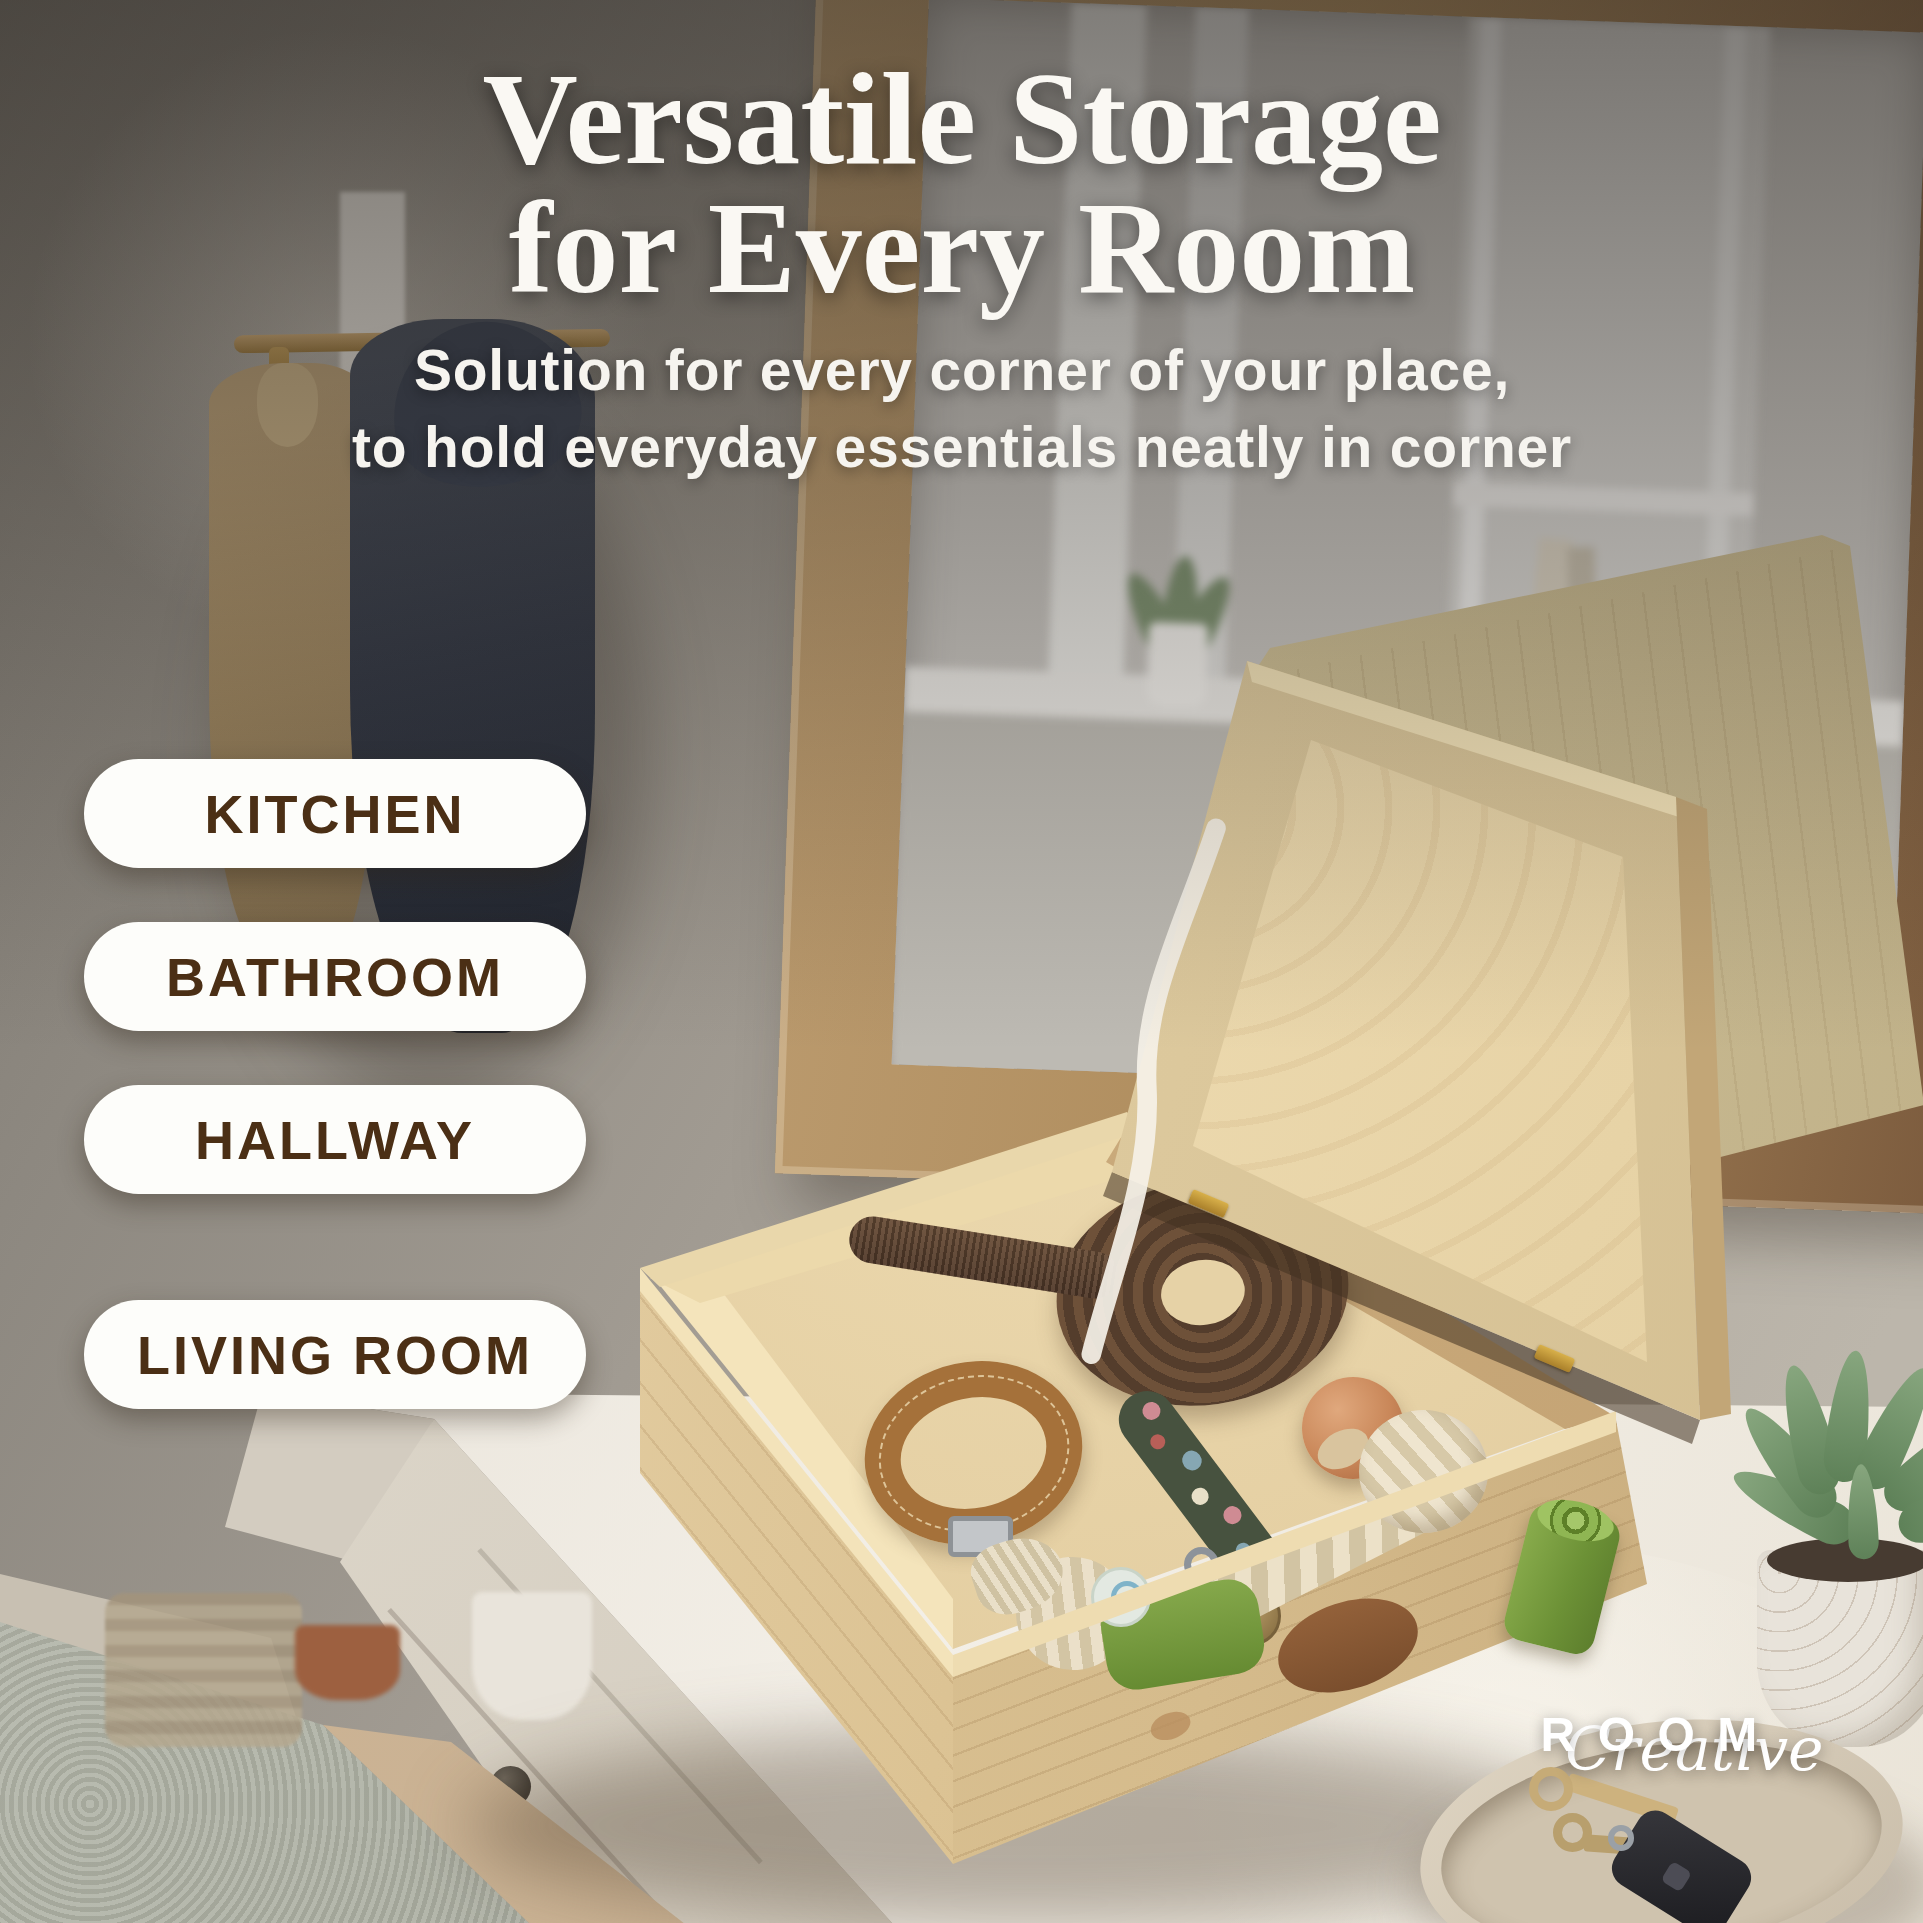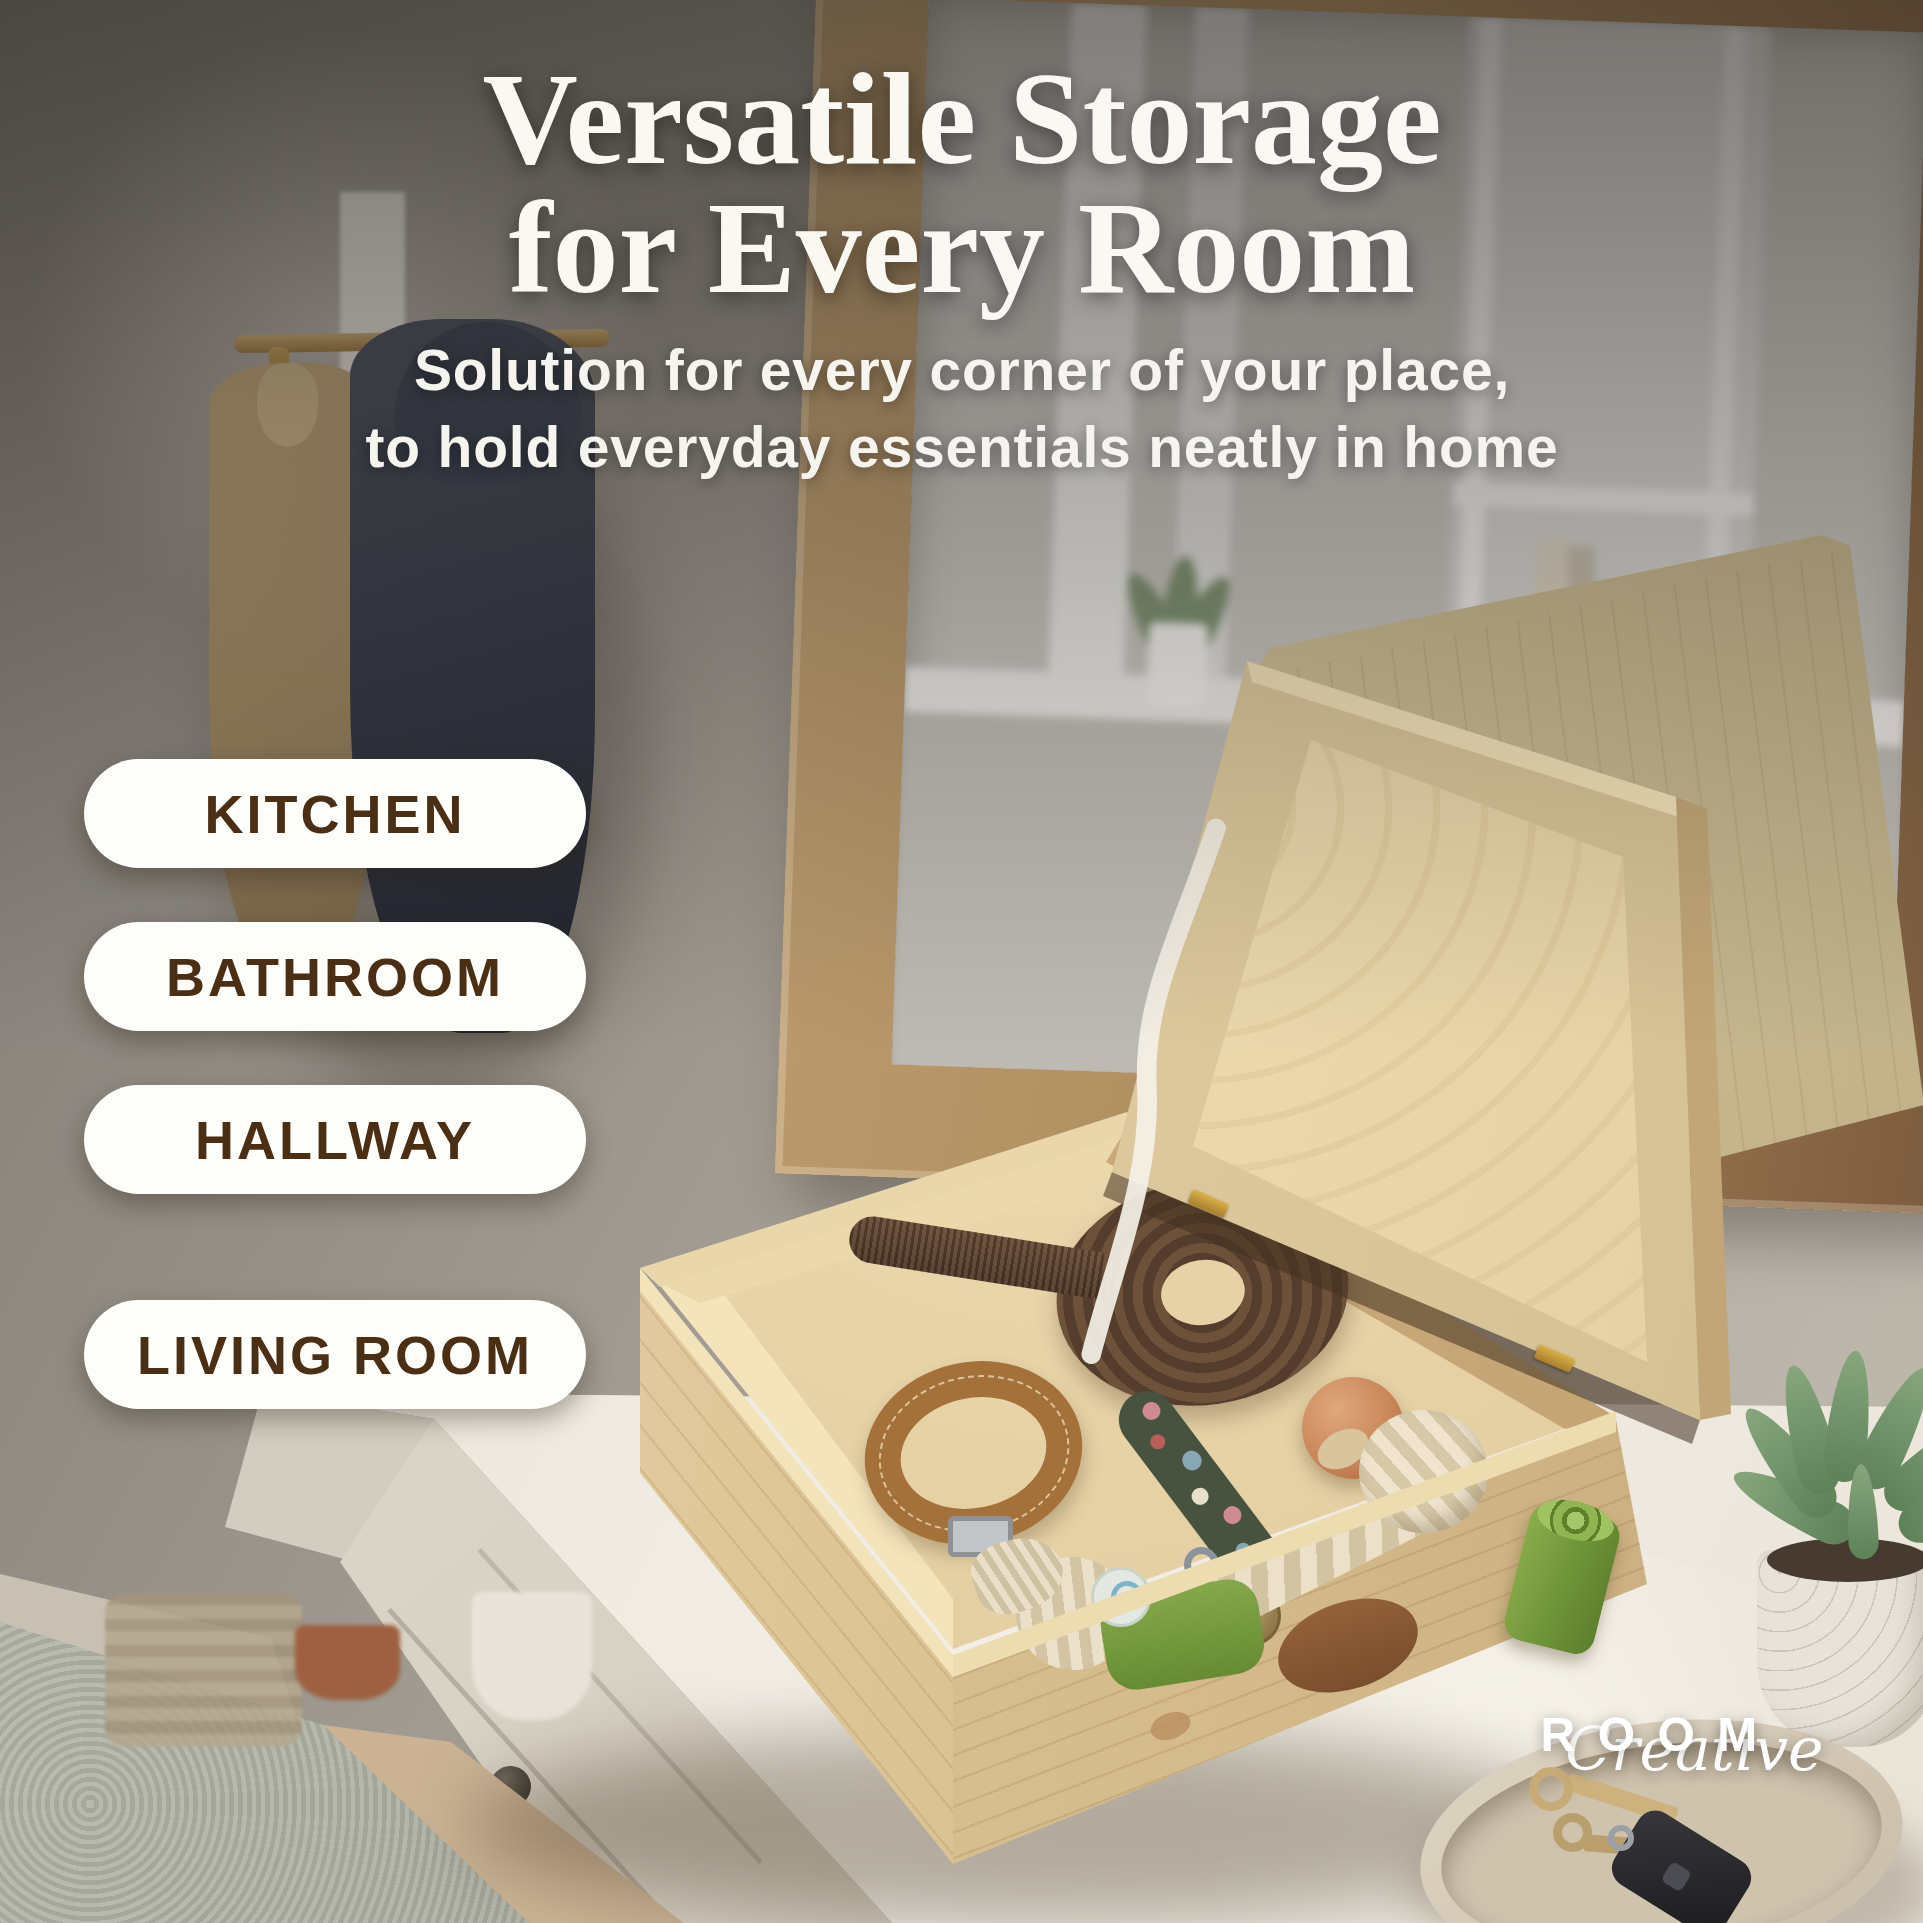--- a/index.html
+++ b/index.html
@@ -353,21 +353,21 @@
   <div class="fob-loop"></div>
 
   <div class="top-shade"></div>
 
   <div class="headline">
     <div style="position:relative">Versatile Storage</div>
     <div style="position:relative">for Every Room</div>
   </div>
   <div class="subhead">
     <div style="position:relative">Solution for every corner of your place,</div>
-    <div style="position:relative">to hold everyday essentials neatly in home</div>
+    <div style="position:relative">to hold everyday essentials neatly in corner</div>
   </div>
 
   <div class="pill" style="top:759px">KITCHEN</div>
   <div class="pill" style="top:922px">BATHROOM</div>
   <div class="pill" style="top:1085px">HALLWAY</div>
   <div class="pill" style="top:1300px">LIVING ROOM</div>
 
   <div class="logo">
     <span class="logo-script">Creative</span>
     <span class="logo-caps">ROOM</span>

